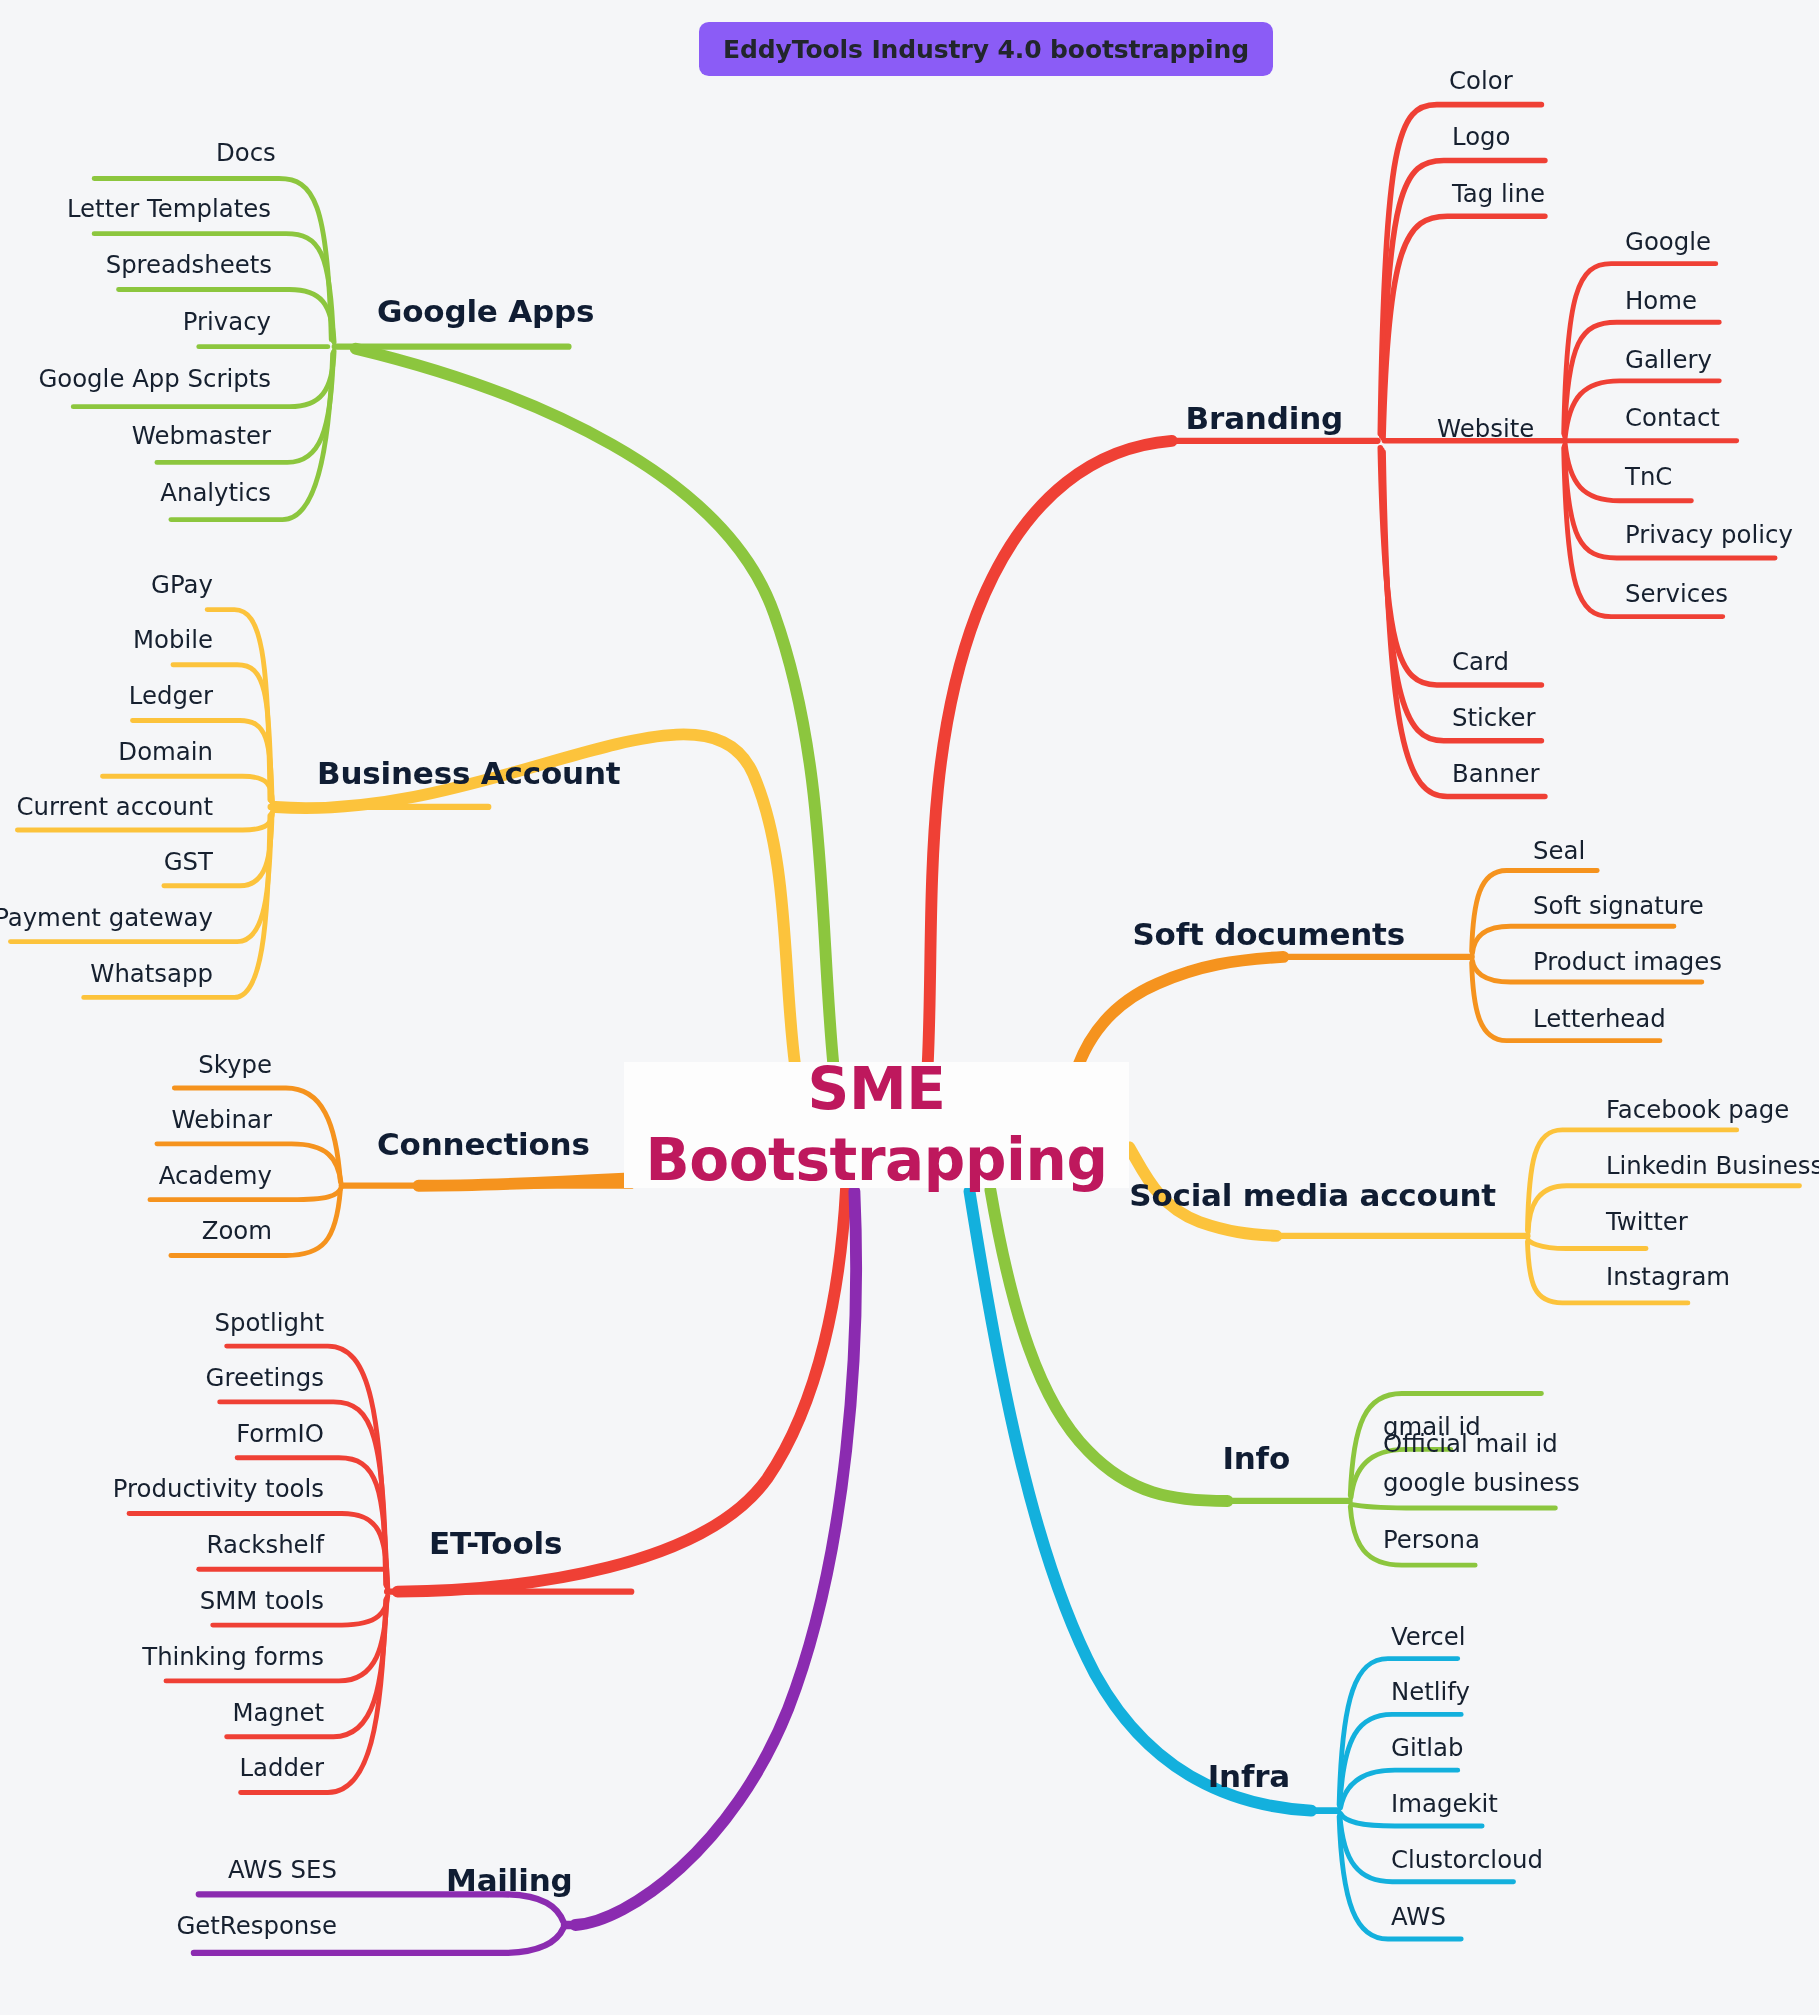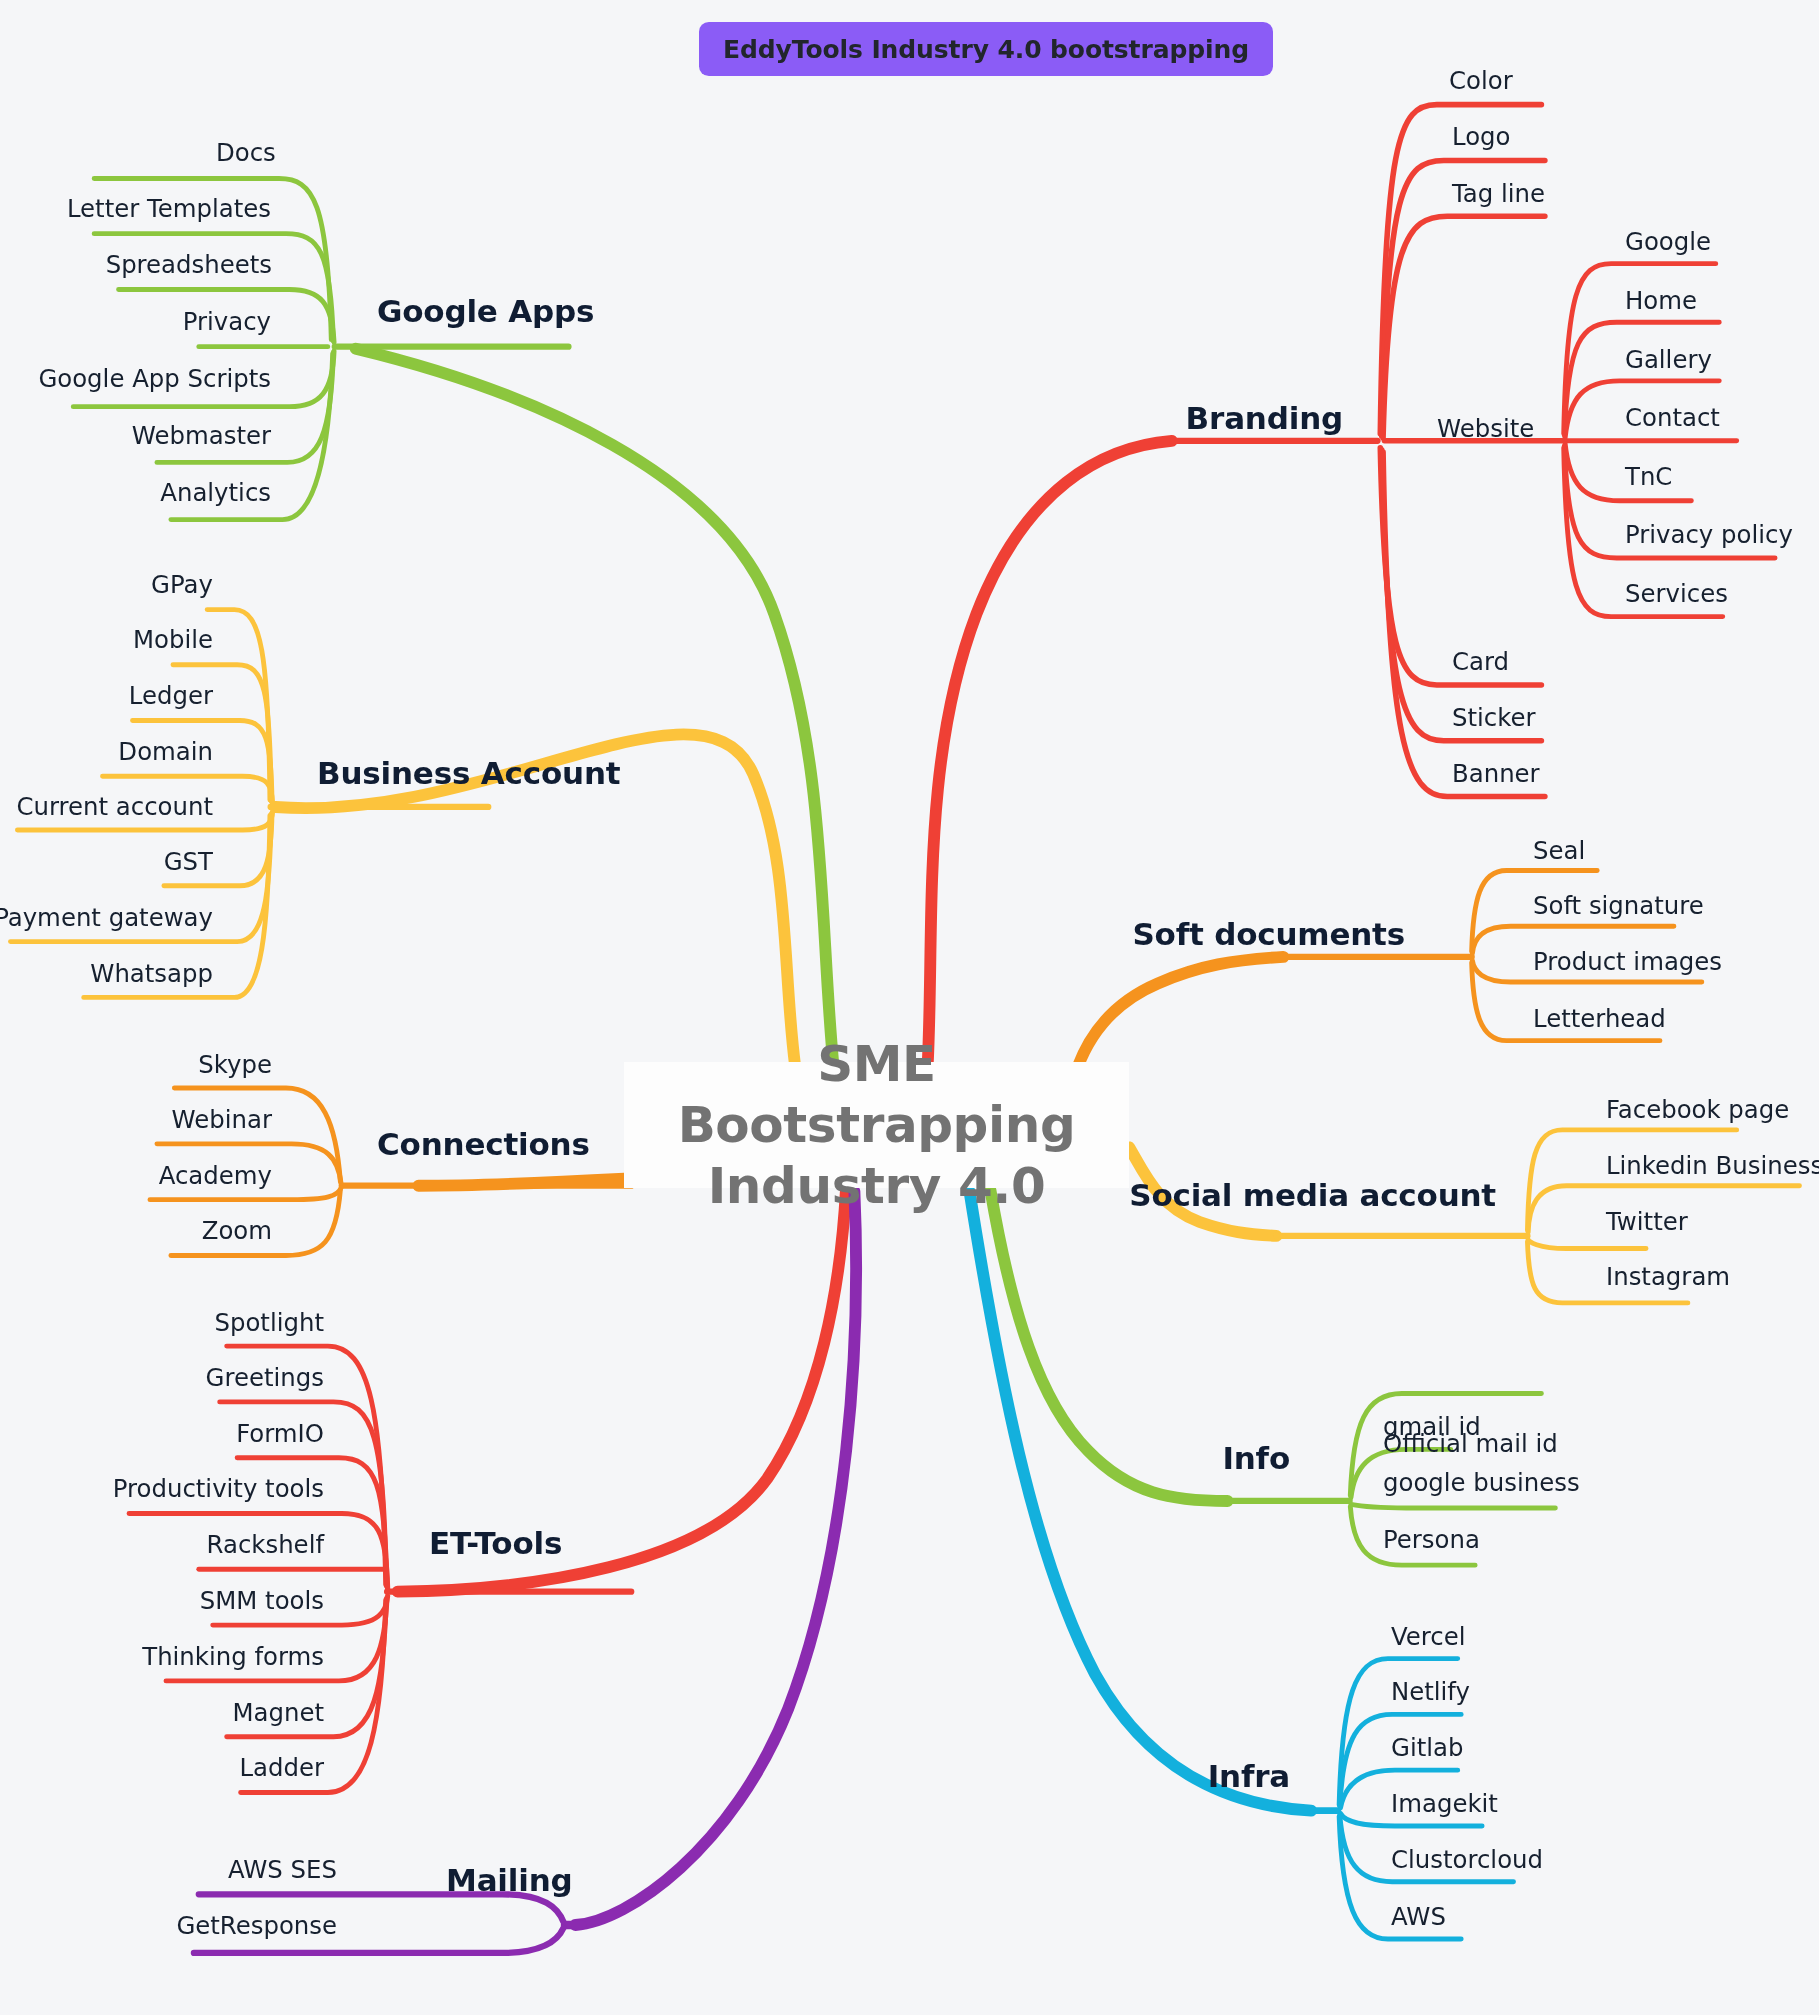--- a/index.html
+++ b/index.html
@@ -17,21 +17,21 @@
     font-size:25px;font-weight:bold;color:#22262c;
     letter-spacing:-0.1px;white-space:nowrap;
   }
 
   .center-node{
     position:absolute;left:624px;top:1062px;
     width:505px;height:126px;
     background:#fdfdfd;
     display:flex;align-items:center;justify-content:center;
     text-align:center;
-    font-size:50px;font-weight:bold;color:#737373;
+    font-size:58px;font-weight:bold;color:#be185d;
     line-height:1.22;letter-spacing:-0.4px;
   }
 
   .branch-label{
     position:absolute;
     font-size:31px;font-weight:bold;color:#101d33;
     white-space:nowrap;letter-spacing:-0.2px;
   }
   .branch-label.r{transform:translateX(0);}
   .branch-label.l{transform:translateX(-100%);}
@@ -150,21 +150,20 @@
       <path d="M2095,2780 L1990,2780 C1944,2780 1924,2730 1920,2604" stroke="#13b0dd" stroke-width="7"></path>
 
     </g>
   </svg>
 
   <div class="doc-title">EddyTools Industry 4.0 bootstrapping</div>
 
   <div class="center-node">
     <div>
       <div>SME Bootstrapping</div>
-      <div>Industry 4.0</div>
     </div>
   </div>
 
   <div class="branch-label r" style="left:377px;top:293px;">Google Apps</div>
   <div class="leaf r" style="left:216px;top:138px;">Docs</div>
   <div class="leaf l" style="left:271px;top:194px;">Letter Templates</div>
   <div class="leaf l" style="left:272px;top:250px;">Spreadsheets</div>
   <div class="leaf l" style="left:271px;top:307px;">Privacy</div>
   <div class="leaf l" style="left:271px;top:364px;">Google App Scripts</div>
   <div class="leaf l" style="left:271px;top:421px;">Webmaster</div>

